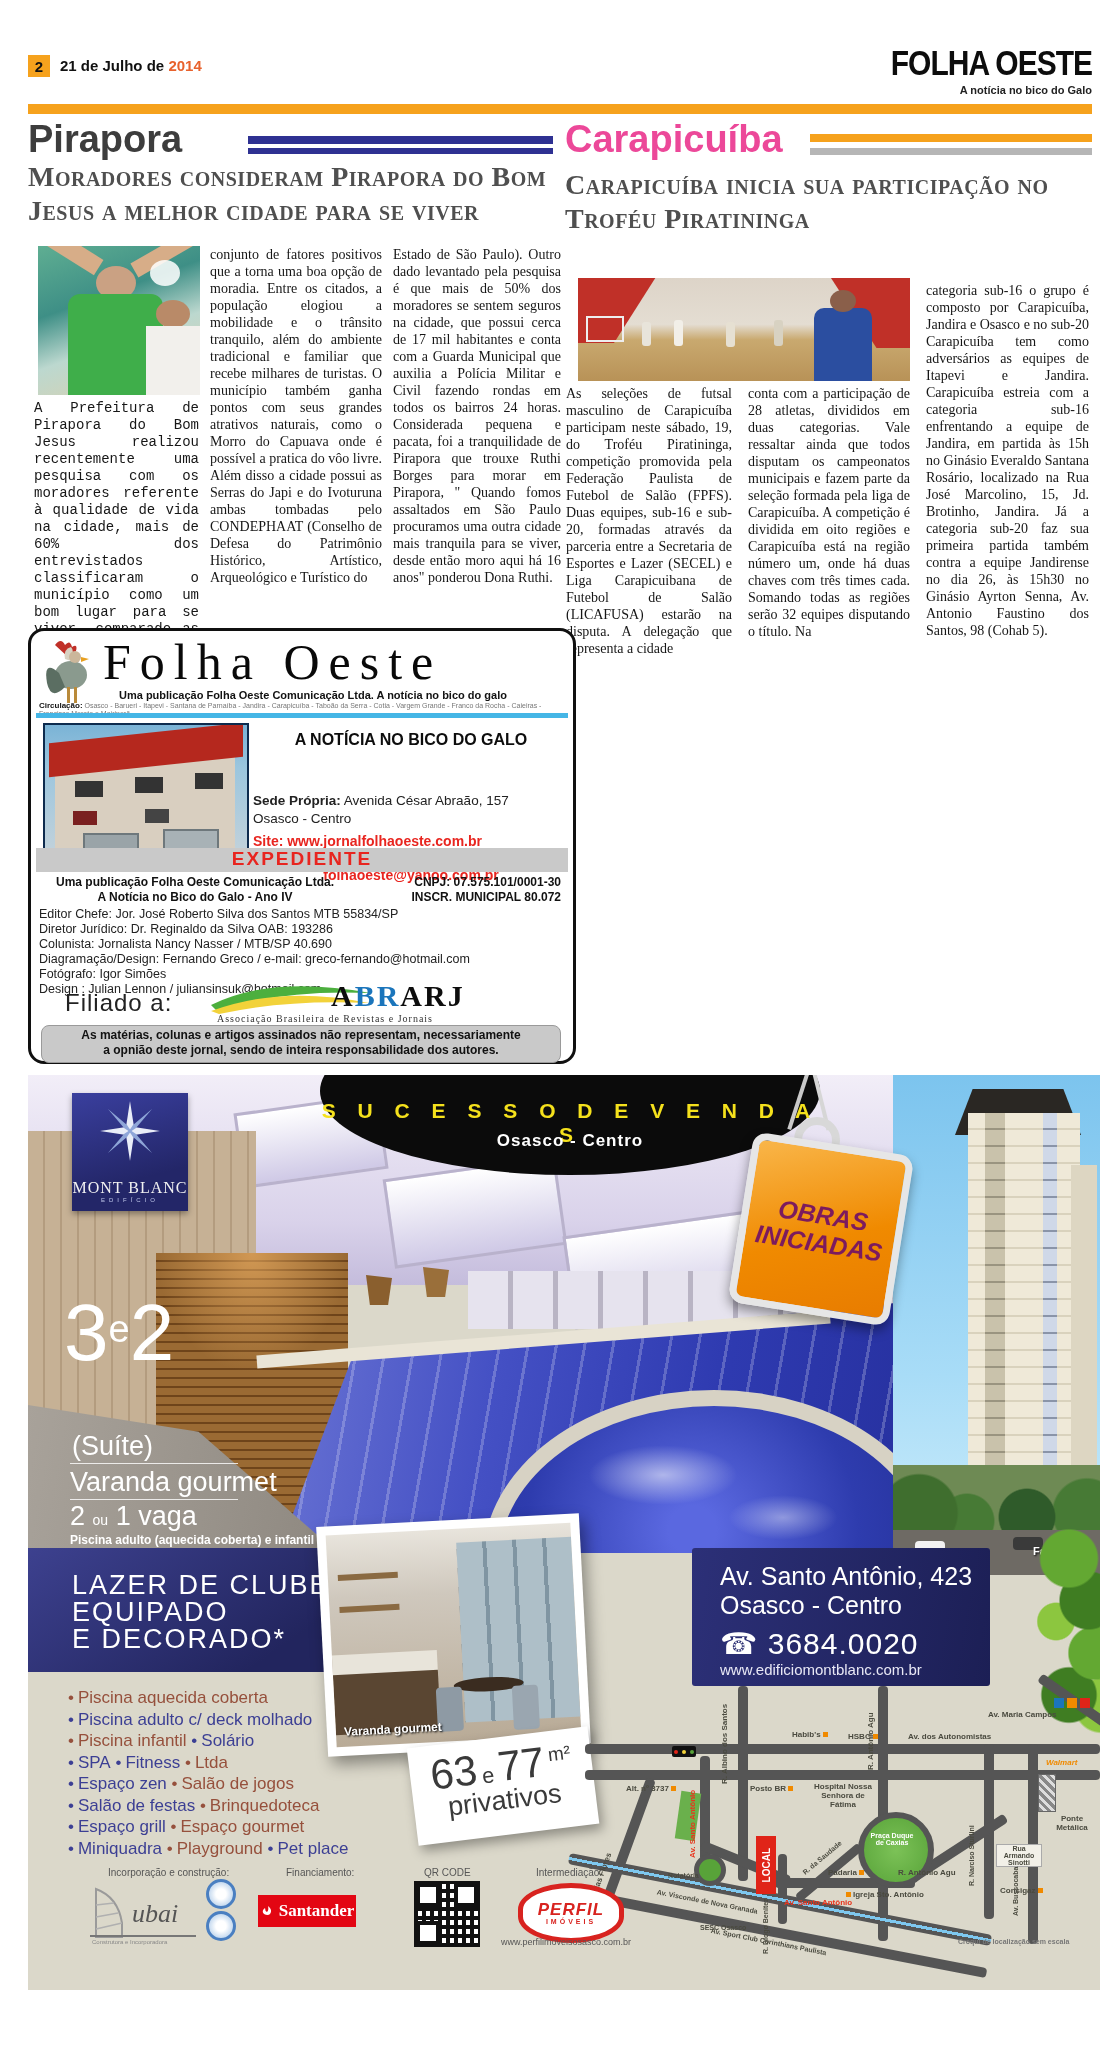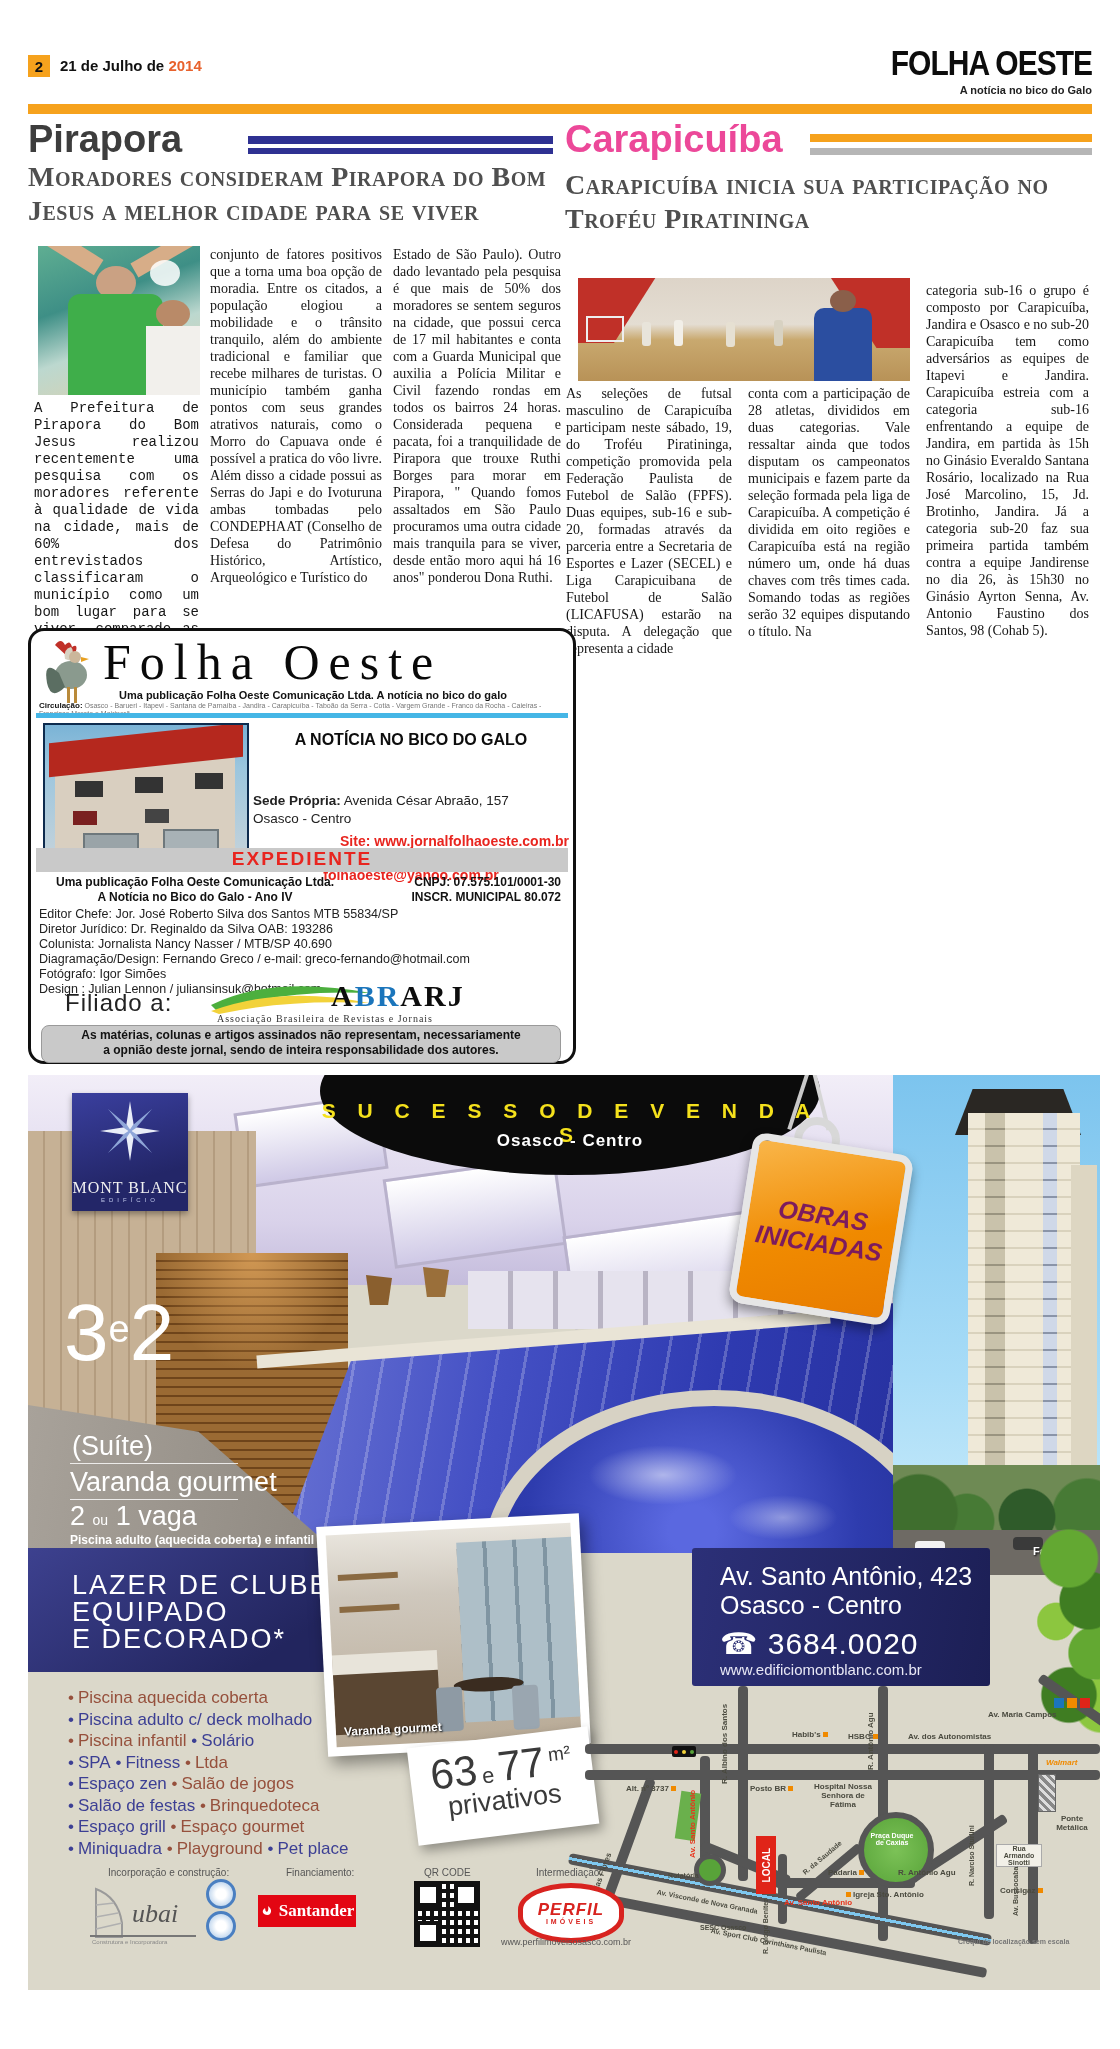--- a/index.html
+++ b/index.html
@@ -179,21 +179,21 @@
       <div class="abs" style="left:118px;top:104px;width:52px;height:40px;background:#a8b2b6;border:2px solid #6e787c;"></div>
       <div class="abs" style="left:8px;top:122px;font-weight:bold;font-size:14px;color:#f59420;text-shadow:1px 1px 0 #7a4a00;">Sede Própria</div>
     </div>
 
     <div class="abs slogan" style="left:222px;top:100px;width:316px;text-align:center;">A NOTÍCIA NO BICO DO GALO</div>
     <div class="abs addr" style="left:222px;top:162px;width:330px;">
       <b>Sede Própria:</b>
       <span>Avenida César Abraão, 157</span>
     </div>
     <div class="abs addr" style="left:222px;top:180px;">Osasco - Centro</div>
-    <div class="abs redlink" style="left:222px;top:202px;width:316px;text-align:right;">Site: www.jornalfolhaoeste.com.br</div>
+    <div class="abs redlink" style="left:222px;top:202px;width:316px;text-align:left;">Site: www.jornalfolhaoeste.com.br</div>
     <div class="abs redlink" style="left:222px;top:219px;width:316px;text-align:center;">E-mail: jornalfolhaoeste@gmail.com</div>
     <div class="abs redlink" style="left:222px;top:236px;width:316px;text-align:center;">folhaoeste@yahoo.com.br</div>
 
     <div class="abs expbar" style="left:5px;top:216px;width:532px;height:24px;top:217px;">EXPEDIENTE</div>
     <div class="abs pub" style="left:14px;top:244px;width:300px;text-align:center;">
       <div>Uma publicação Folha Oeste Comunicação Ltda.</div>
       <div>A Notícia no Bico do Galo - Ano IV</div>
     </div>
     <div class="abs pub" style="left:330px;top:244px;width:200px;text-align:right;">
       <div>CNPJ: 07.575.101/0001-30</div>

